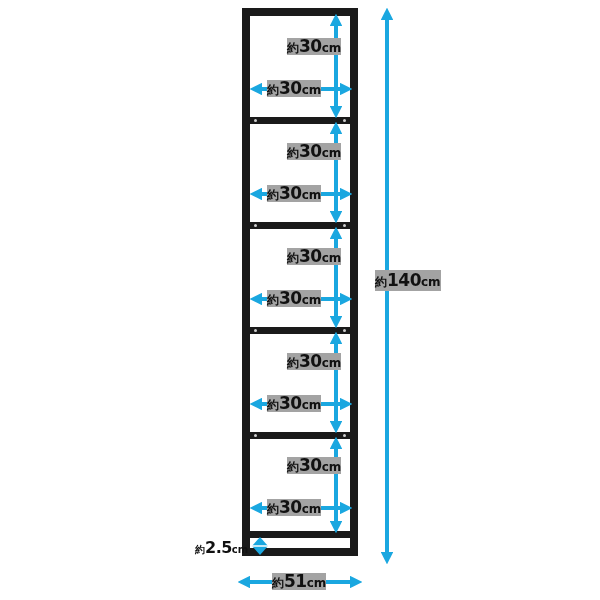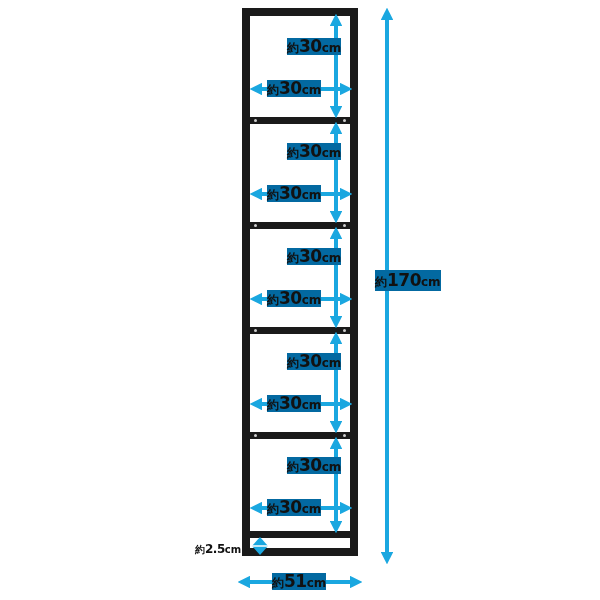--- a/index.html
+++ b/index.html
@@ -2,21 +2,21 @@
 <html><head>
 <meta charset="utf-8">
 <style>
   html, body { margin:0; padding:0; background:#ffffff; }
   body { width:600px; height:600px; position:relative; overflow:hidden;
          font-family:"DejaVu Sans", sans-serif; }
   .frame-post { position:absolute; background:#1a1a1a; }
   .shelf { position:absolute; background:#1a1a1a; }
   .bolt { position:absolute; width:3px; height:3px; border-radius:50%; background:#cfcfcf; }
   .label { position:absolute; font-weight:bold; color:#111; white-space:nowrap;
-           background:#0369a1; line-height:1; }
+           background:#a3a3a3; line-height:1; }
   .label .num { font-size:17px; letter-spacing:-0.5px; }
   .label .pre, .label .unit { font-size:12px; }
   svg { position:absolute; left:0; top:0; }
 </style>
 </head>
 <body>
 
 <div>
   <div class="frame-post" style="left:242px;top:8px;width:116px;height:8px;"></div>
   <div class="frame-post" style="left:242px;top:8px;width:8px;height:548px;"></div>
@@ -96,22 +96,22 @@
 </div>
 
 <div class="label" style="left:287px;top:457px;">
   <span class="pre">約</span><span class="num">30</span><span class="unit">cm</span>
 </div>
 <div class="label" style="left:267px;top:499px;">
   <span class="pre">約</span><span class="num">30</span><span class="unit">cm</span>
 </div>
 
 <div class="label" style="left:375px;top:270px;padding:2px 0;">
-  <span class="pre">約</span><span class="num">170</span><span class="unit">cm</span>
+  <span class="pre">約</span><span class="num">140</span><span class="unit">cm</span>
 </div>
 
 <div class="label" style="left:195px;top:540px;background:transparent;">
-  <span class="pre" style="font-size:10px;">約</span><span class="num" style="font-size:12px;margin-top:44px;">2.5</span><span class="unit" style="font-size:10px;">cm</span>
+  <span class="pre" style="font-size:10px;">約</span><span class="num" style="font-size:16px;margin-top:44px;">2.5</span><span class="unit" style="font-size:10px;">cm</span>
 </div>
 
 <div class="label" style="left:272px;top:573px;">
   <span class="pre">約</span><span class="num">51</span><span class="unit">cm</span>
 </div>
 
 </body></html>

